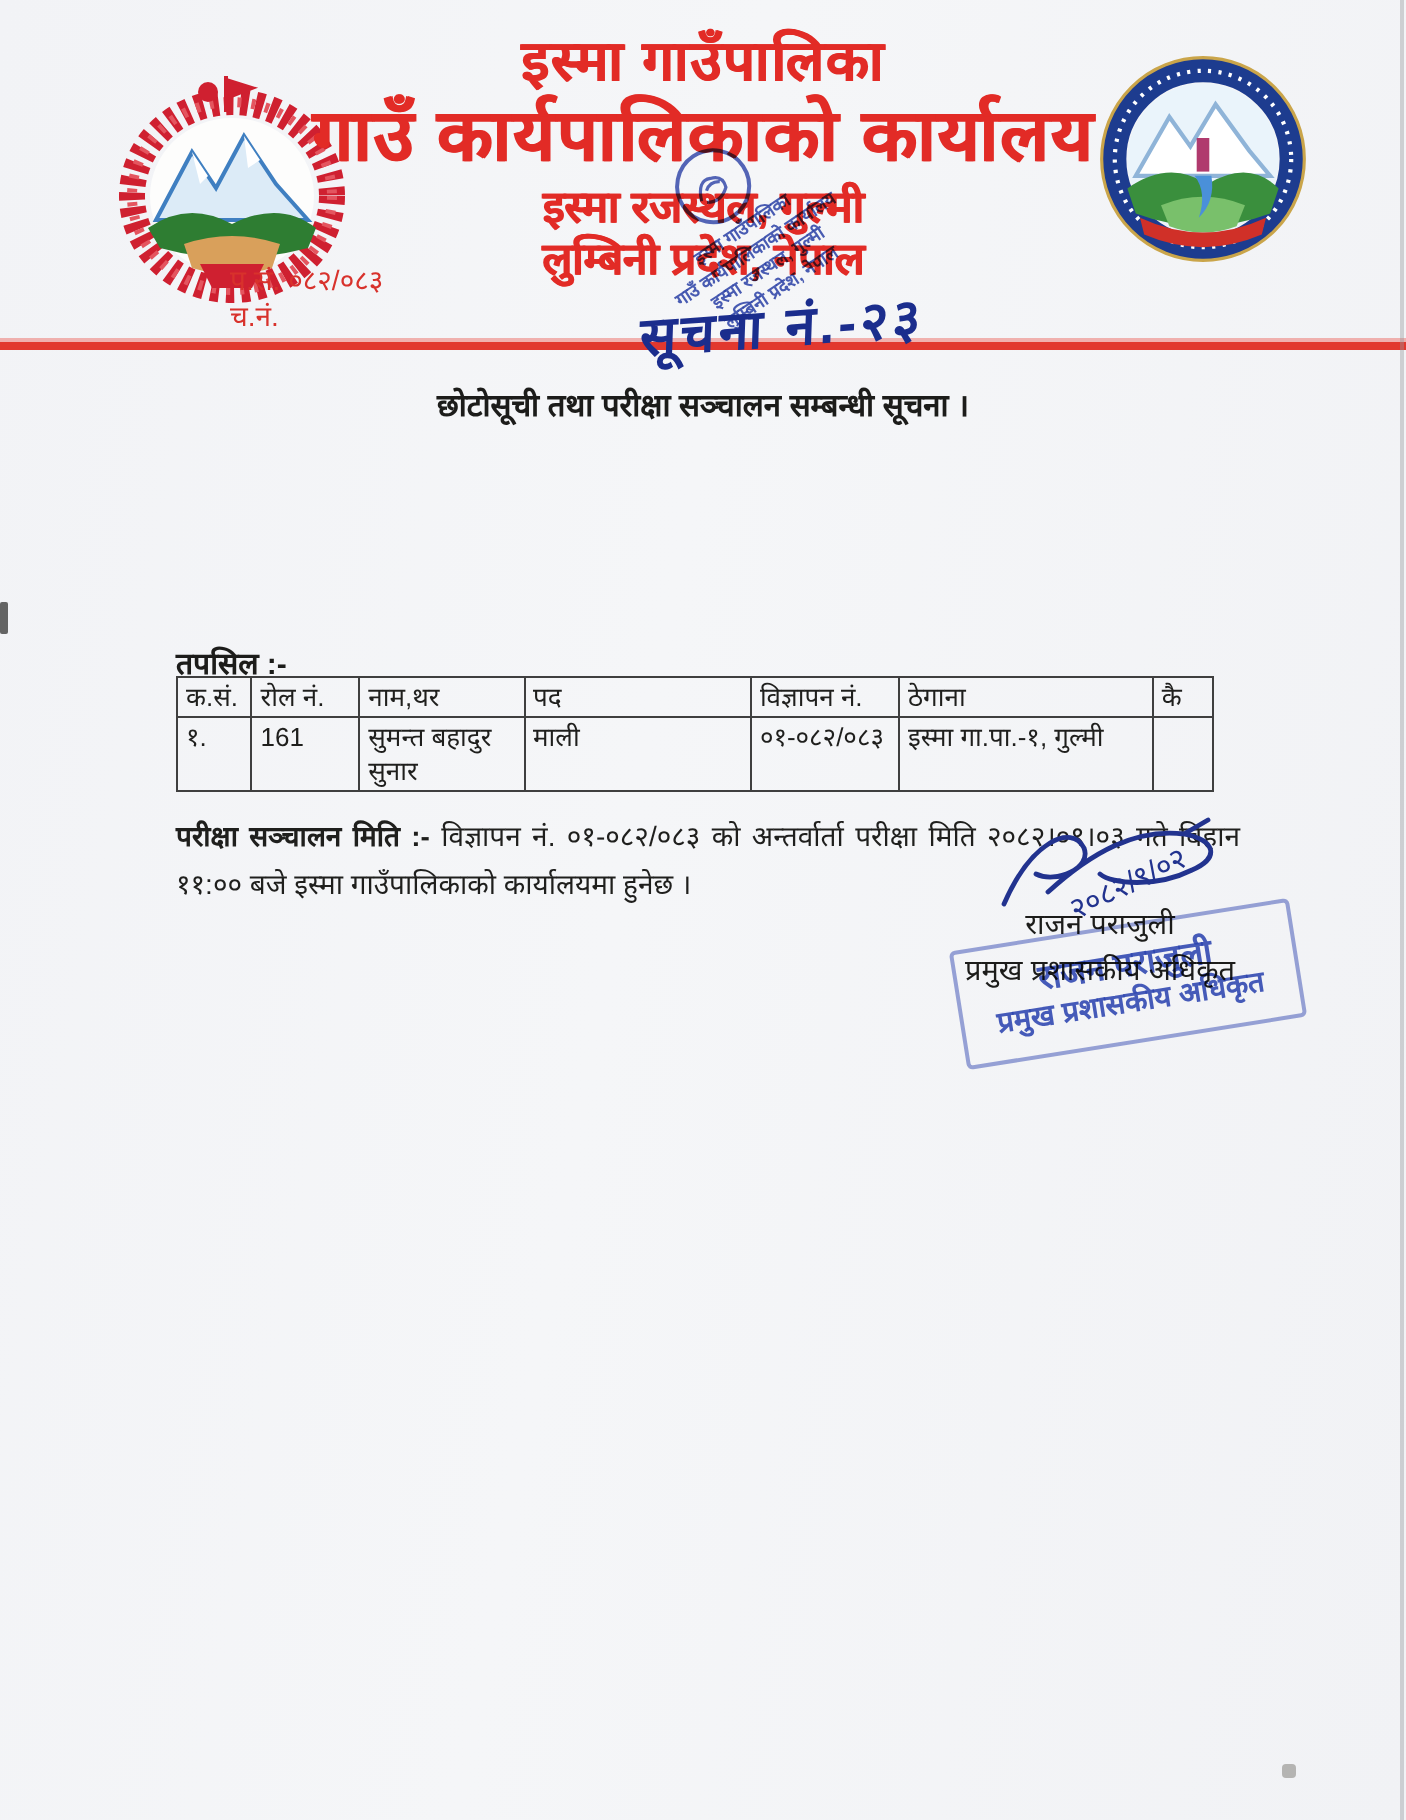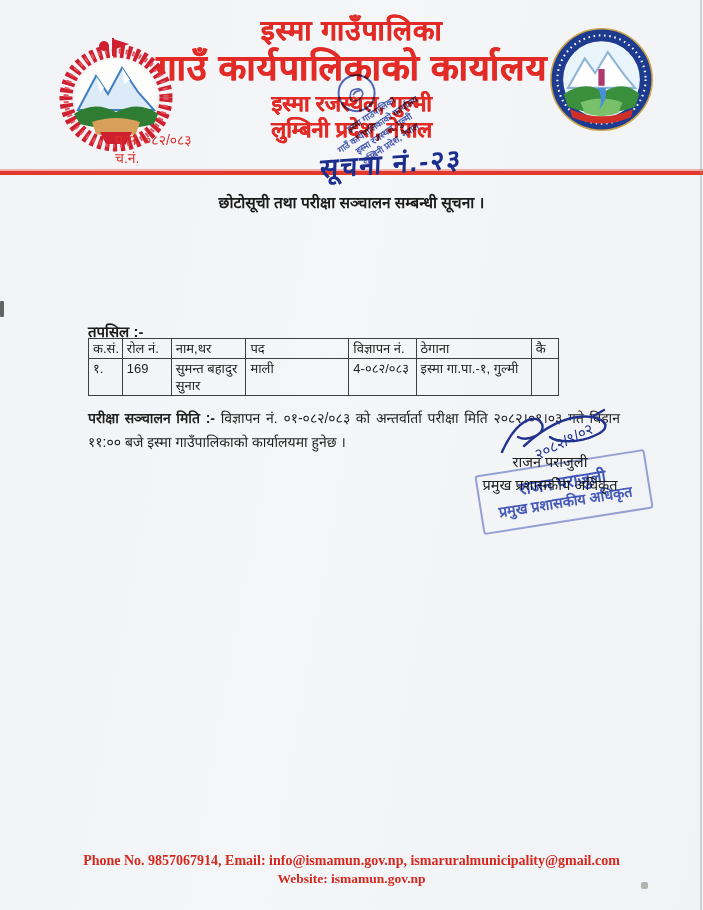--- a/index.html
+++ b/index.html
@@ -43,21 +43,21 @@
     transform:rotate(-4deg) skewX(-6deg);z-index:5;
   }
   .subject{position:absolute;left:0;top:191px;width:703px;text-align:center;font-size:15.5px;font-weight:700;color:#1c1c1a;}
   .pub-date{position:absolute;left:0;top:214px;width:703px;text-align:center;font-size:15px;font-weight:700;color:#1c1c1a;}
   .body-para{
     position:absolute;left:88px;top:247px;width:530px;
     font-size:14px;line-height:23px;text-align:justify;text-indent:42px;color:#1f1f1d;
   }
   .tapasil{position:absolute;left:88px;top:321px;font-size:15px;font-weight:700;color:#1c1c1a;}
   
-  table.shortlist{position:absolute;left:88px;top:338px;width:471px;border-collapse:collapse;table-layout:fixed;border-radius:18px;}
+  table.shortlist{position:absolute;left:88px;top:338px;width:519px;border-collapse:collapse;table-layout:fixed;border-radius:18px;}
   table.shortlist th,table.shortlist td{
     border:1.3px solid #3f3f3f;font-size:13px;font-weight:400;
     text-align:left;vertical-align:top;padding:1px 4px;color:#1f1f1d;line-height:17px;
   }
   table.shortlist th{height:16px;}
   table.shortlist td{height:18px;}
   table.shortlist td.nowrap{white-space:nowrap;}
   
   .exam-para{position:absolute;left:88px;top:392px;width:532px;font-size:14px;line-height:24px;text-align:justify;color:#1f1f1d;}
   .exam-label{font-weight:700;}
@@ -167,24 +167,24 @@
           <th>नाम,थर</th>
           <th>पद</th>
           <th>विज्ञापन नं.</th>
           <th>ठेगाना</th>
           <th>कै</th>
         </tr>
       </thead>
     <tbody>
         <tr>
           <td class="nowrap">१.</td>
-          <td class="nowrap">169</td>
+          <td class="nowrap">161</td>
           <td>सुमन्त बहादुर सुनार</td>
           <td class="nowrap">माली</td>
-          <td class="nowrap">4-०८२/०८३</td>
+          <td class="nowrap">०१-०८२/०८३</td>
           <td>इस्मा गा.पा.-१, गुल्मी</td>
           <td class="nowrap"></td>
         </tr>
       </tbody>
   </table>
 
   <p class="exam-para">
     <span class="exam-label">परीक्षा सञ्चालन मिति :-</span><span> विज्ञापन नं. ०१-०८२/०८३ को अन्तर्वार्ता परीक्षा मिति २०८२।०९।०३ गते बिहान ११:०० बजे इस्मा गाउँपालिकाको कार्यालयमा हुनेछ ।</span>
   </p>
 
@@ -195,22 +195,18 @@
     </svg>
   </div>
   <div class="sig-name">राजन पराजुली</div>
   <div class="sig-desig">प्रमुख प्रशासकीय अधिकृत</div>
 
   <div class="rect-stamp">
     <div class="l1">राजन पराजुली</div>
     <div class="l2">प्रमुख प्रशासकीय अधिकृत</div>
   </div>
 
-  <div class="footer">
-    <div class="f1">Phone No. 9857067914, Email: info@ismamun.gov.np, ismaruralmunicipality@gmail.com</div>
-    <div class="f2">Website: ismamun.gov.np</div>
-  </div>
 
   <div class="edge-right"></div>
   <div class="scan-dash"></div>
   <div class="scan-dot"></div>
 
 </div>
 
 </body></html>

